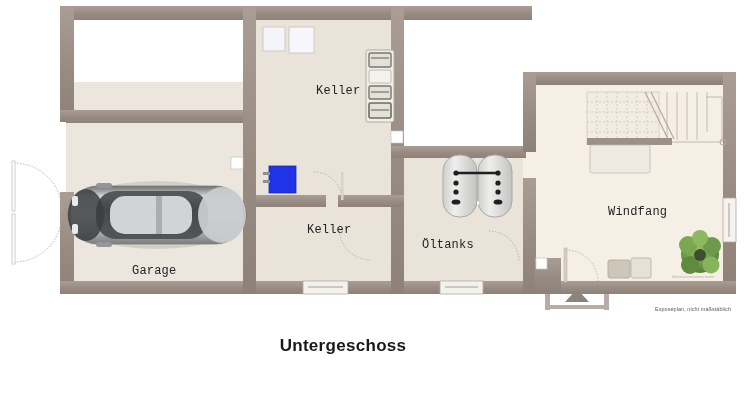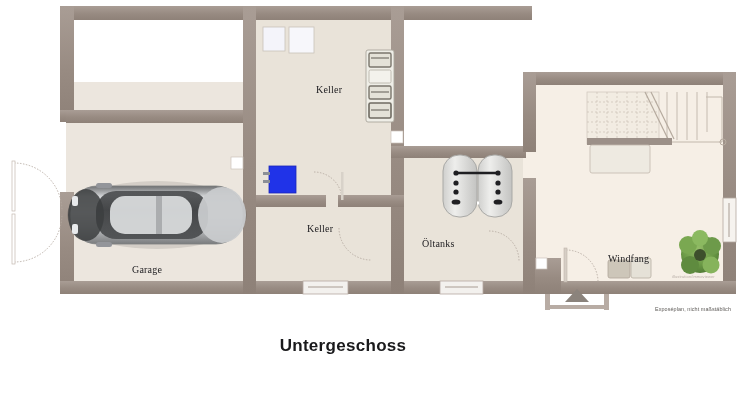--- a/index.html
+++ b/index.html
@@ -31,22 +31,22 @@
     width: 686px;
     text-align: center;
     font-family: "Liberation Sans", sans-serif;
     font-size: 17px;
     font-weight: 600;
     letter-spacing: 0.3px;
     color: #19191b;
   }
   .room-label {
     position: absolute;
-    font-family: Liberation Serif, serif;
-    font-size: 10px;
+    font-family: Liberation Mono, monospace;
+    font-size: 12px;
     color: #232225;
     letter-spacing: 0.2px;
     white-space: nowrap;
   }
   .disclaimer {
     position: absolute;
     font-family: "Liberation Sans", sans-serif;
     font-size: 5.4px;
     color: #5d5a57;
     letter-spacing: 0.1px;
@@ -295,21 +295,21 @@
   </svg>
 
   <div class="room-label" style="left:132px; top:264px;text-align:right;">Garage</div>
 
   <div class="room-label" style="left:316px; top:84px;">Keller</div>
 
   <div class="room-label" style="left:307px; top:223px;">Keller</div>
 
   <div class="room-label" style="left:422px; top:238px;text-align:right;">Öltanks</div>
 
-  <div class="room-label" style="left:608px; top:205px;margin-top:48px;">Windfang</div>
+  <div class="room-label" style="left:608px; top:205px;">Windfang</div>
 
   <div class="watermark" style="left:672px; top:274px;">illustration/immoviewer</div>
 
   <div class="disclaimer" style="left:655px; top:306px;">Exposéplan, nicht maßstäblich</div>
 
   <div class="plan-title">Untergeschoss</div>
 
 </div>
 
 </body></html>

